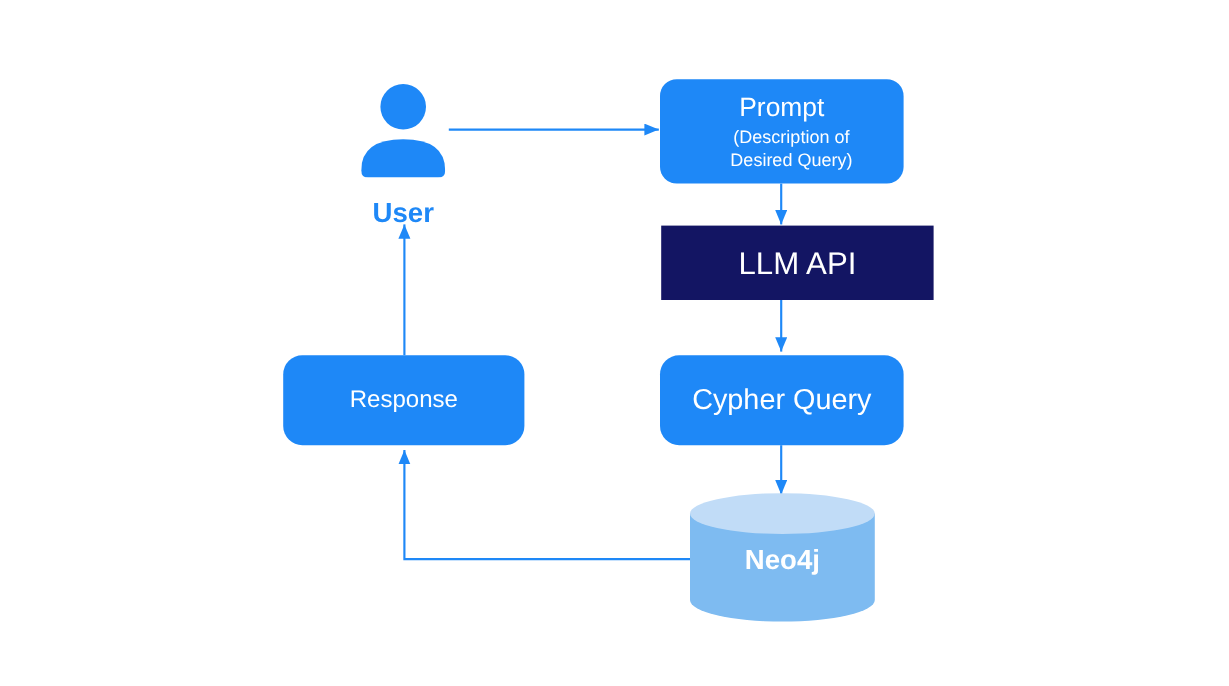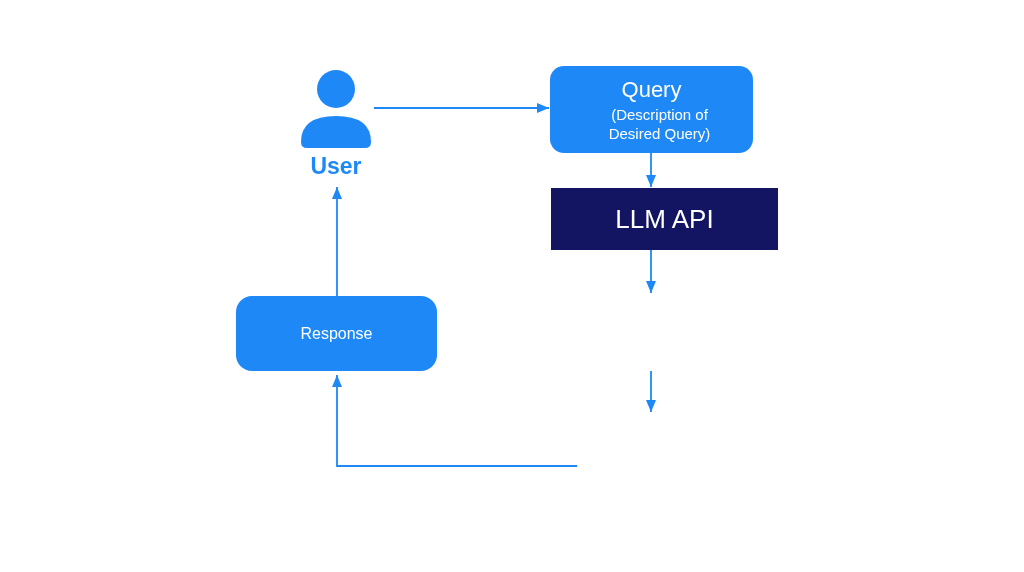--- a/index.html
+++ b/index.html
@@ -49,28 +49,28 @@
     left:551px; top:188px; width:227px; height:62px;
     background: var(--navy); border-radius:0;
     font-size:26px;
   }
   .box.cypher{
     left:550px; top:296px; width:203px; height:75px;
     border-radius:16px; font-size:24px;
   }
   .box.response{
     left:236px; top:296px; width:201px; height:75px;
-    border-radius:16px; font-size:16px;justify-content:center;
+    border-radius:16px; font-size:20px;justify-content:center;
   }
 
   .user-node{ position:absolute; left:296px; top:70px; width:80px; text-align:center; }
   .user-node svg{ display:block; margin:0 auto; }
   .user-icon-shape{ fill: var(--primary); }
   .user-label{
-    margin-top:5px;
+    margin-top:16px;
     color: var(--primary);
     font-size:23px; font-weight:bold;
   }
 
   .cylinder{ position:absolute; left:575px; top:411px; width:154px; height:107px; }
   .cyl-body{
     position:absolute; left:0; top:17px; width:154px; height:90px;
     background: var(--cyl-body);
     border-radius: 0 0 50% 50% / 0 0 18px 18px;
   }
@@ -107,27 +107,35 @@
 
   <div class="user-node">
     <svg width="70" height="78" viewBox="0 0 70 78">
       <circle class="user-icon-shape" cx="35" cy="19" r="19"></circle>
       <path class="user-icon-shape" d="M6 78 Q0 78 0 72 Q0 46 35 46 Q70 46 70 72 Q70 78 64 78 Z"></path>
     </svg>
     <div class="user-label">User</div>
   </div>
 
   <div class="box prompt">
-    <div class="box-title">Query</div>
+    <div class="box-title">Prompt</div>
     <div class="box-sub">(Description of Desired Query)</div>
   </div>
 
   <div class="box llm">
     <span>LLM API</span>
   </div>
 
+  <div class="box cypher">
+    <span>Cypher Query</span>
+  </div>
 
   <div class="box response">
     <span>Response</span>
   </div>
 
+  <div class="cylinder">
+    <div class="cyl-body"></div>
+    <div class="cyl-top"></div>
+    <div class="cyl-label">Neo4j</div>
+  </div>
 
 </div>
 
 </body></html>

